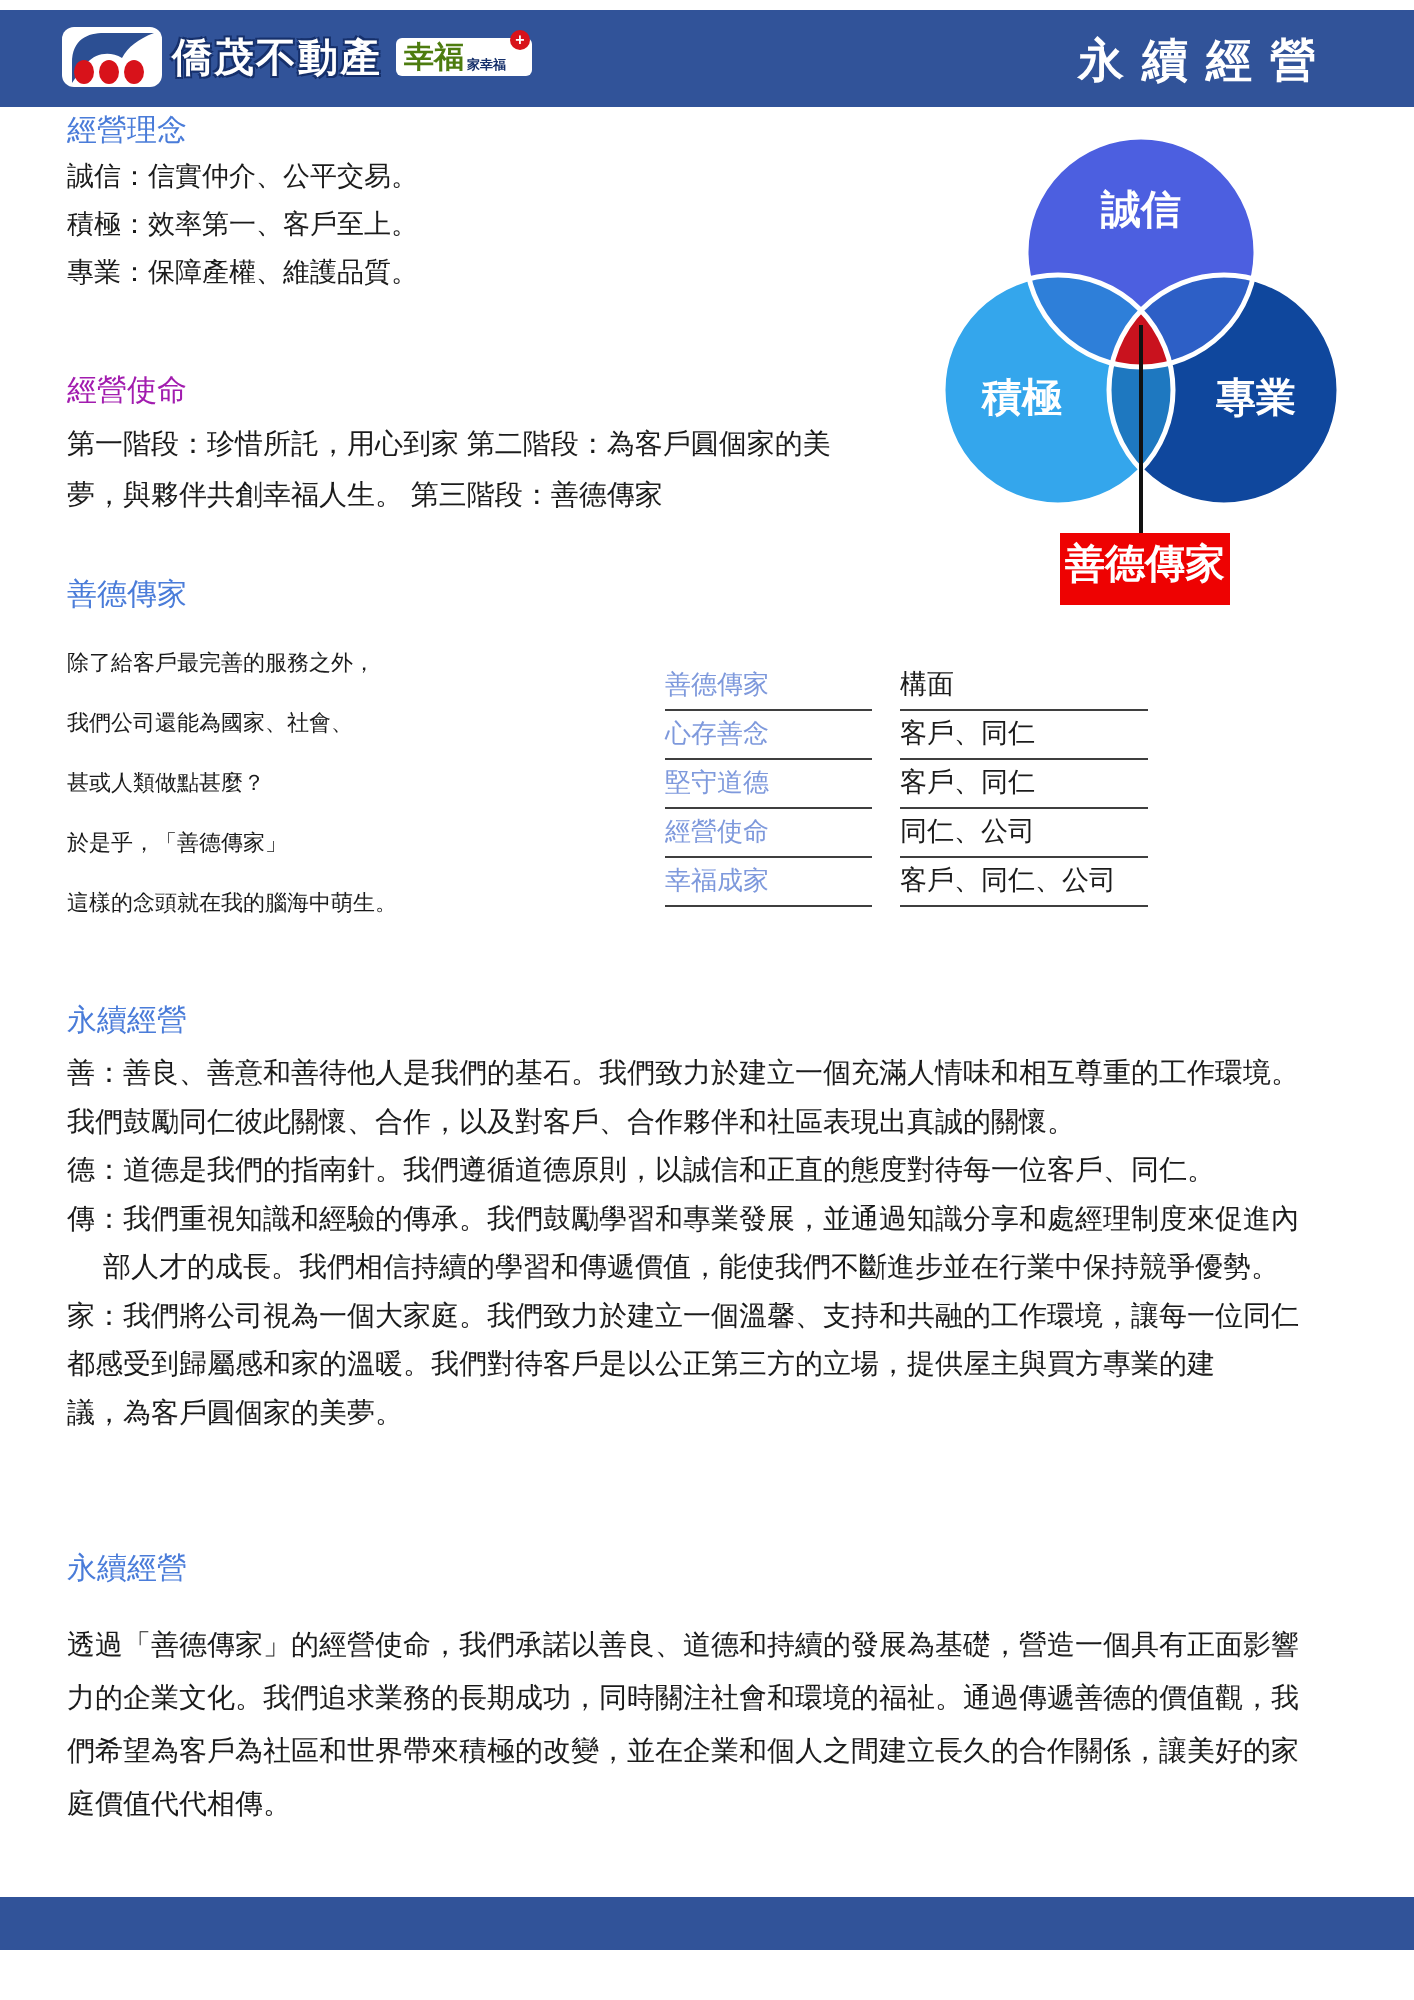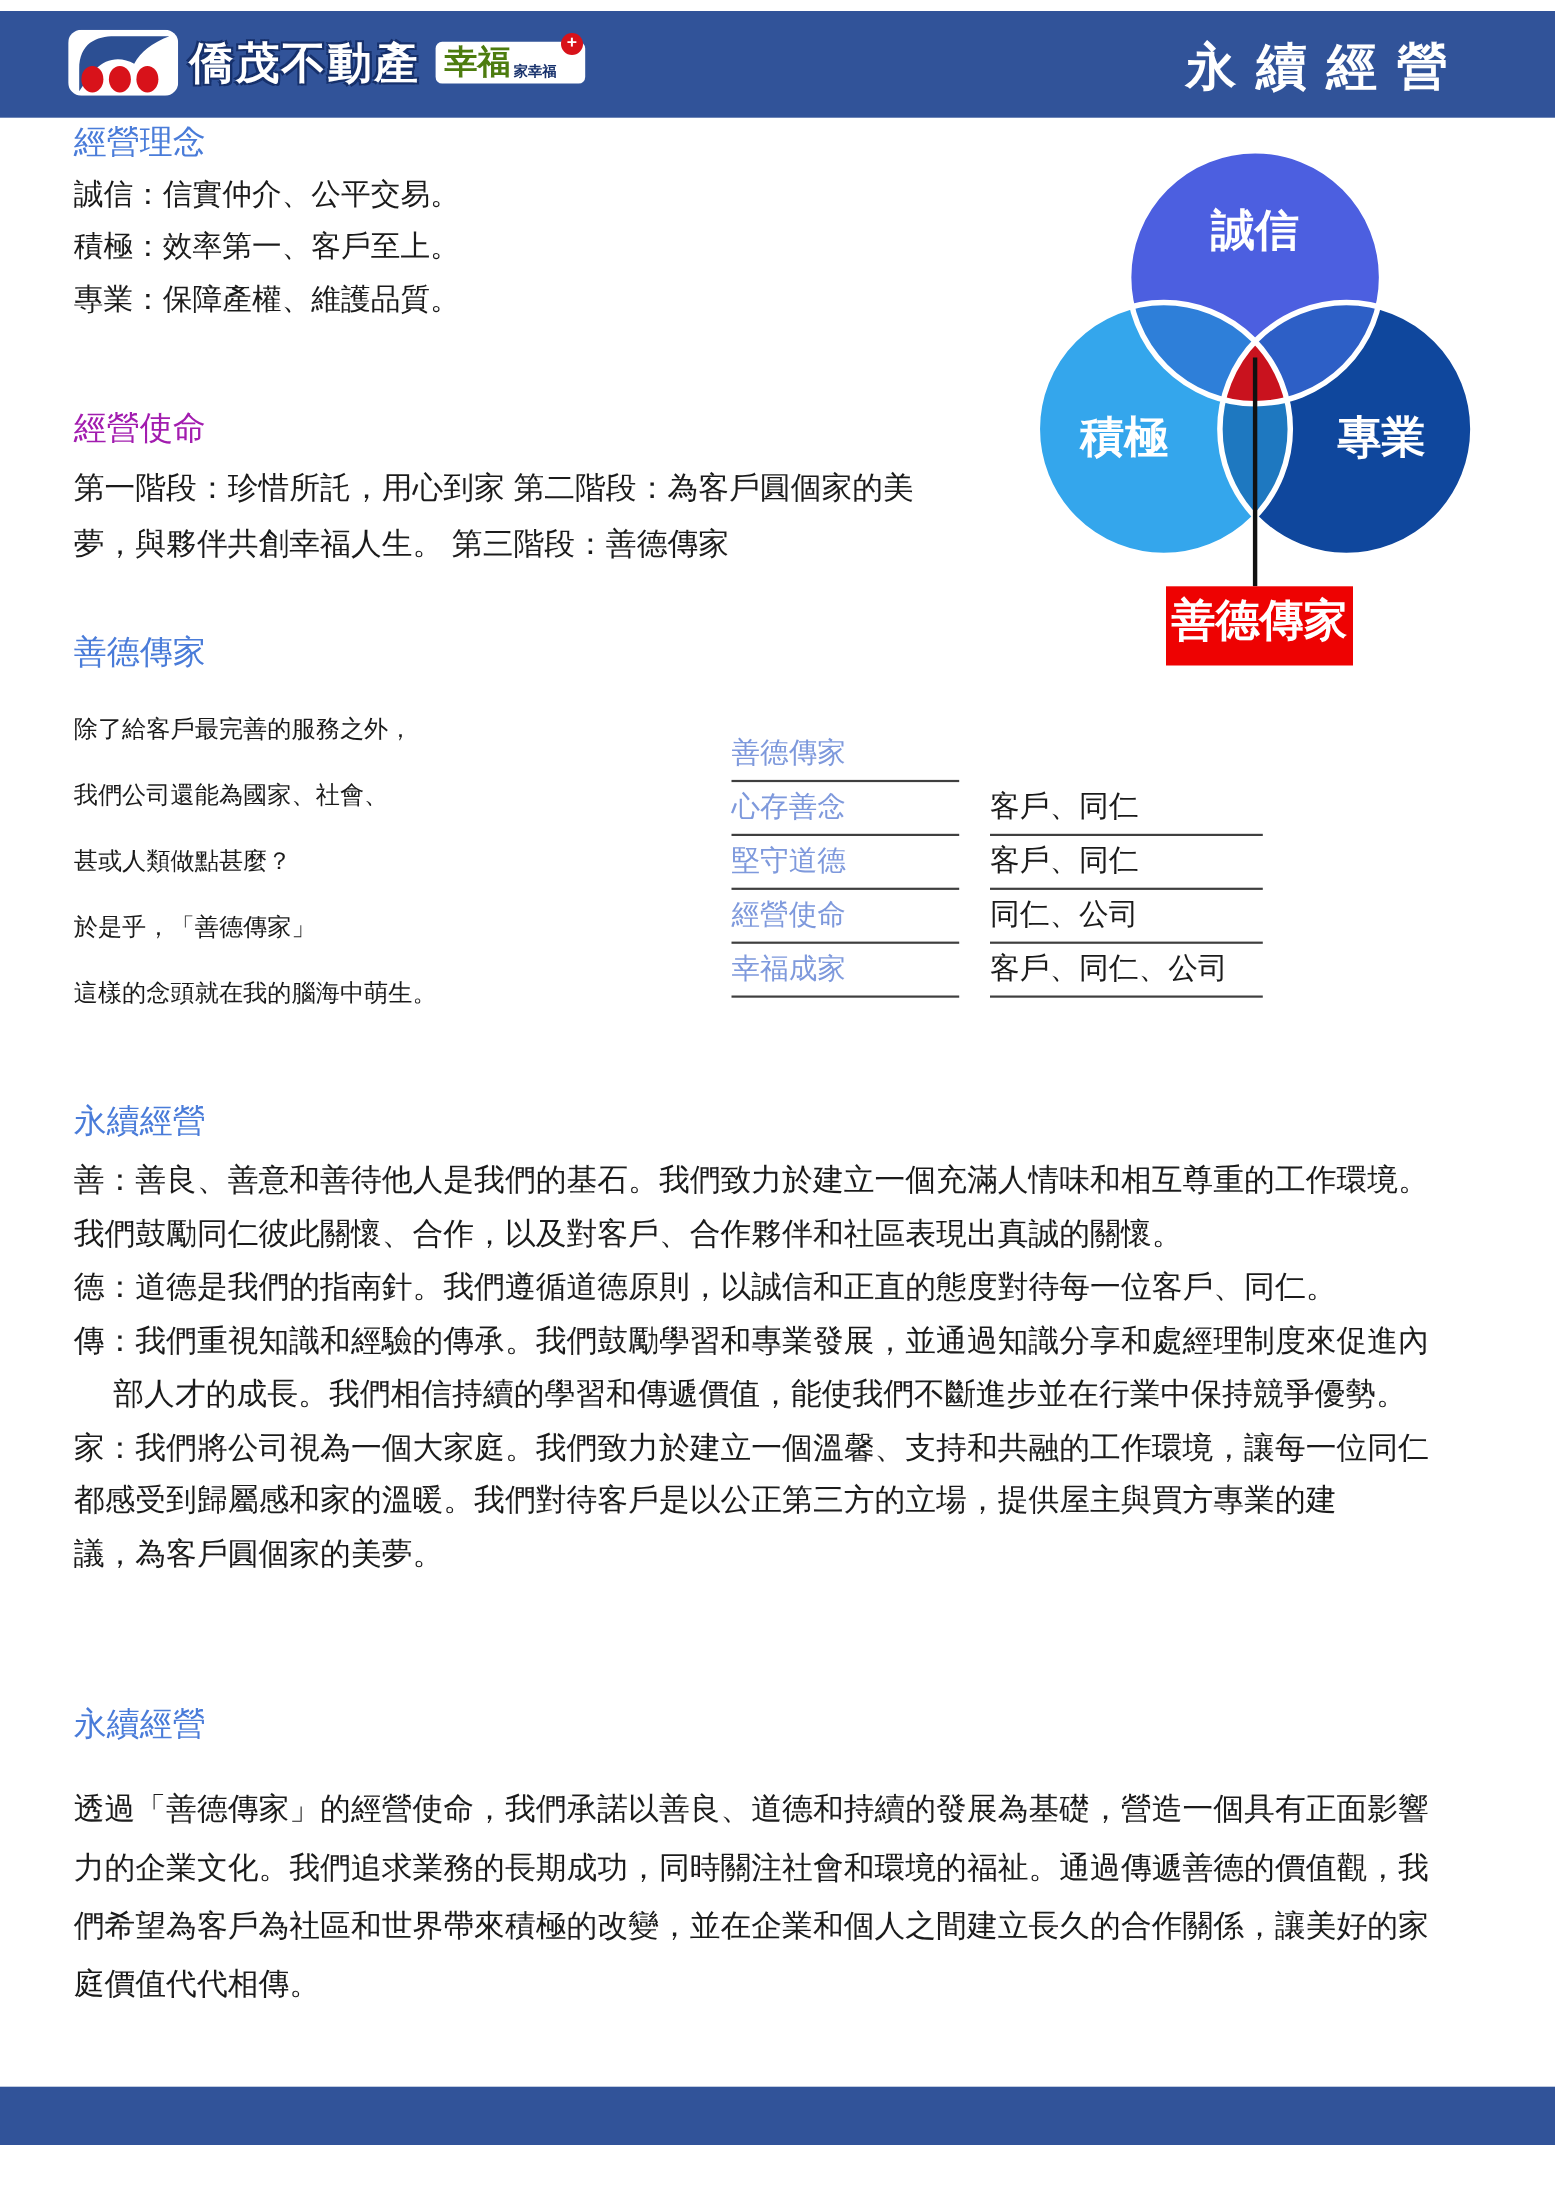--- a/index.html
+++ b/index.html
@@ -124,20 +124,21 @@
     <div class="bl">除了給客戶最完善的服務之外，</div>
     <div class="bl">我們公司還能為國家、社會、</div>
     <div class="bl">甚或人類做點甚麼？</div>
     <div class="bl">於是乎，「善德傳家」</div>
     <div class="bl">這樣的念頭就在我的腦海中萌生。</div>
   </div>
 
   <div class="legacy-table">
     <div class="trow">
       <div class="tcell term">善德傳家</div>
+      <div class="tcell aspect">構面</div>
     </div>
     <div class="trow">
       <div class="tcell term">心存善念</div>
       <div class="tcell aspect">客戶、同仁</div>
     </div>
     <div class="trow">
       <div class="tcell term">堅守道德</div>
       <div class="tcell aspect">客戶、同仁</div>
     </div>
     <div class="trow">

